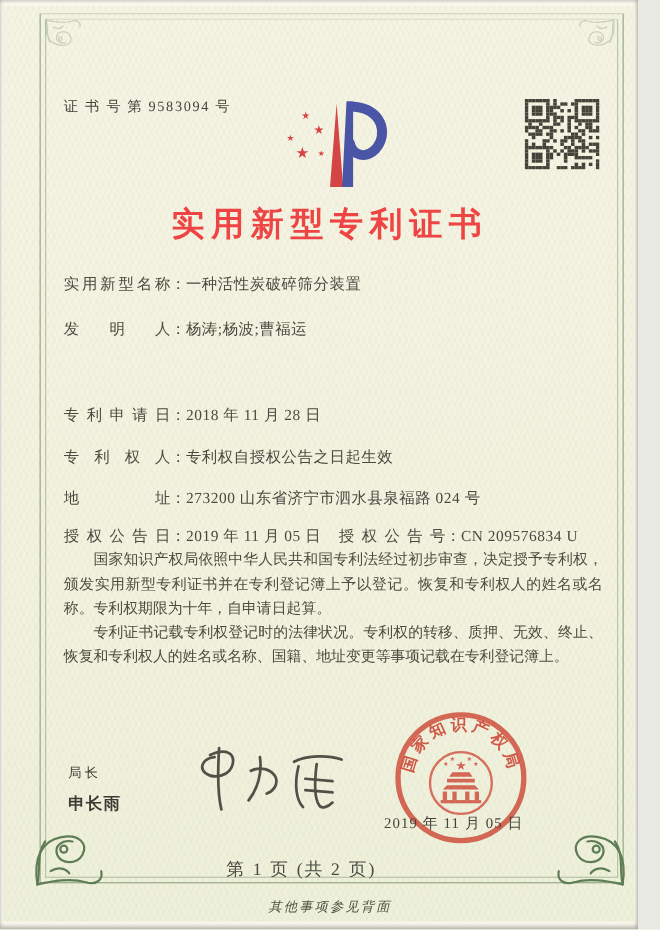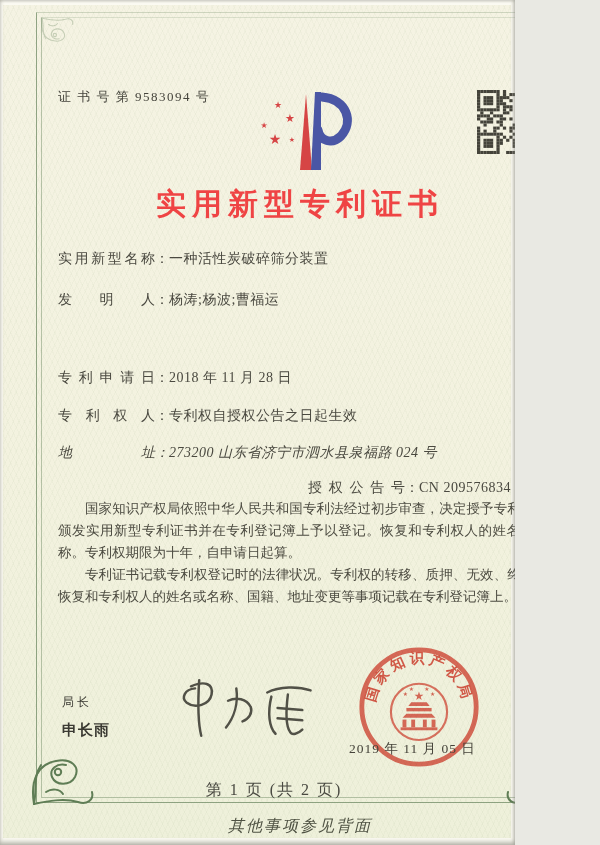--- a/index.html
+++ b/index.html
@@ -2,21 +2,21 @@
 <html><head>
 <meta charset="utf-8">
 <title>Certificate</title>
 <style>
   html,body{margin:0;padding:0;}
   body{
     width:600px;height:845px;overflow:hidden;
     background:#e9e9e3;
     font-family:"Liberation Serif","DejaVu Serif",serif;
   }
-  .scan{position:relative;width:515px;height:845px;background:#fbfaf2;overflow:hidden;}
+  .scan{position:relative;width:580px;height:845px;background:#fbfaf2;overflow:hidden;}
   .paper{
     position:absolute;left:3px;top:5px;right:4px;bottom:7px;
     background:linear-gradient(180deg,#f5f3e3 0%,#f3f2df 55%,#eef0da 100%);
   }
   .paper::before{
     content:"";position:absolute;inset:0;pointer-events:none;
     background:
       repeating-linear-gradient(115deg,rgba(140,165,120,.055) 0 1px,transparent 1px 5px),
       repeating-linear-gradient(65deg,rgba(140,165,120,.05) 0 1px,transparent 1px 5px);
   }
@@ -36,39 +36,39 @@
   .certno{position:absolute;left:58px;top:88px;font-size:13px;letter-spacing:1.5px;color:#45443c;}
   .logo{position:absolute;left:248px;top:80px;width:112px;height:102px;}
   .qr{position:absolute;left:477px;top:90px;width:68px;height:64px;}
   .title{position:absolute;left:0;width:600px;top:184px;text-align:center;
     font-size:30px;font-weight:600;letter-spacing:6px;color:#ef4444;}
   
   .row{position:absolute;left:58px;width:492px;font-size:14px;color:#4a4940;white-space:nowrap;}
   .flabel{display:inline-block;width:97px;text-align:justify;text-align-last:justify;vertical-align:bottom;}
   .fvalue{letter-spacing:.5px;}
   .r-name{top:250px;} .r-inventor{top:291px;} .r-patno{top:330px;}
-  .r-filing{top:369px;} .r-patentee{top:407px;} .r-address{top:444px;font-style:italic;} .r-grant{top:479px;}
+  .r-filing{top:369px;} .r-patentee{top:407px;} .r-address{top:444px;} .r-grant{top:479px;}
   .grant2{position:absolute;left:250px;top:0;}
   
   .bodytext{position:absolute;left:58px;top:498px;width:490px;
     font-size:13.5px;line-height:22px;color:#4c4b41;text-align:justify;}
   .bodytext p{margin:0;text-indent:2em;}
   
   .director-title{position:absolute;left:62px;top:694px;font-family:"Liberation Sans","DejaVu Sans",sans-serif;
     font-size:12px;font-weight:400;letter-spacing:3px;color:#3b3a33;}
   .director-name{position:absolute;left:62px;top:721px;font-family:Liberation Sans, sans-serif;
     font-size:15px;font-weight:600;letter-spacing:1px;color:#3b3a33;}
   .signature{position:absolute;left:160px;top:676px;width:165px;height:66px;}
   .seal{position:absolute;left:356px;top:644px;width:126px;height:126px;mix-blend-mode:multiply;opacity:.93;}
   .seal-date{position:absolute;left:349px;top:740px;font-size:13.5px;letter-spacing:1px;color:#45433a;}
   
   .pageinfo{position:absolute;left:0;width:548px;top:780px;text-align:center;
     font-size:16px;letter-spacing:2px;color:#4a4a42;}
   .footnote{position:absolute;left:0;width:600px;top:816px;text-align:center;
-    font-size:16px;letter-spacing:2px;color:#4f5243;font-style:italic;}
+    font-size:12px;letter-spacing:2px;color:#4f5243;font-style:italic;}
 </style>
 </head>
 <body>
 
 <div class="scan">
   <div class="paper"></div>
 
   <svg width="0" height="0" style="position:absolute">
     <defs>
       <g id="flr" fill="none" stroke="currentColor" stroke-width="2" stroke-linecap="round">
@@ -358,20 +358,23 @@
   <div class="row r-filing">
     <span class="flabel">专利申请日</span><span>：</span><span class="fvalue">2018 年 11 月 28 日</span>
   </div>
   <div class="row r-patentee">
     <span class="flabel">专利权人</span><span>：</span><span class="fvalue">专利权自授权公告之日起生效</span>
   </div>
   <div class="row r-address">
     <span class="flabel">地址</span><span>：</span><span class="fvalue">273200 山东省济宁市泗水县泉福路 024 号</span>
   </div>
   <div class="row r-grant">
+    <span>
+      <span class="flabel">授权公告日</span><span>：</span><span class="fvalue">2019 年 11 月 05 日</span>
+    </span>
     <span class="grant2">
       <span class="flabel">授权公告号</span><span>：</span><span class="fvalue">CN 209576834 U</span>
     </span>
   </div>
 
   <div class="bodytext">
     <p>国家知识产权局依照中华人民共和国专利法经过初步审查，决定授予专利权，颁发实用新型专利证书并在专利登记簿上予以登记。恢复和专利权人的姓名或名称。专利权期限为十年，自申请日起算。</p>
     <p>专利证书记载专利权登记时的法律状况。专利权的转移、质押、无效、终止、恢复和专利权人的姓名或名称、国籍、地址变更等事项记载在专利登记簿上。</p>
   </div>
 

